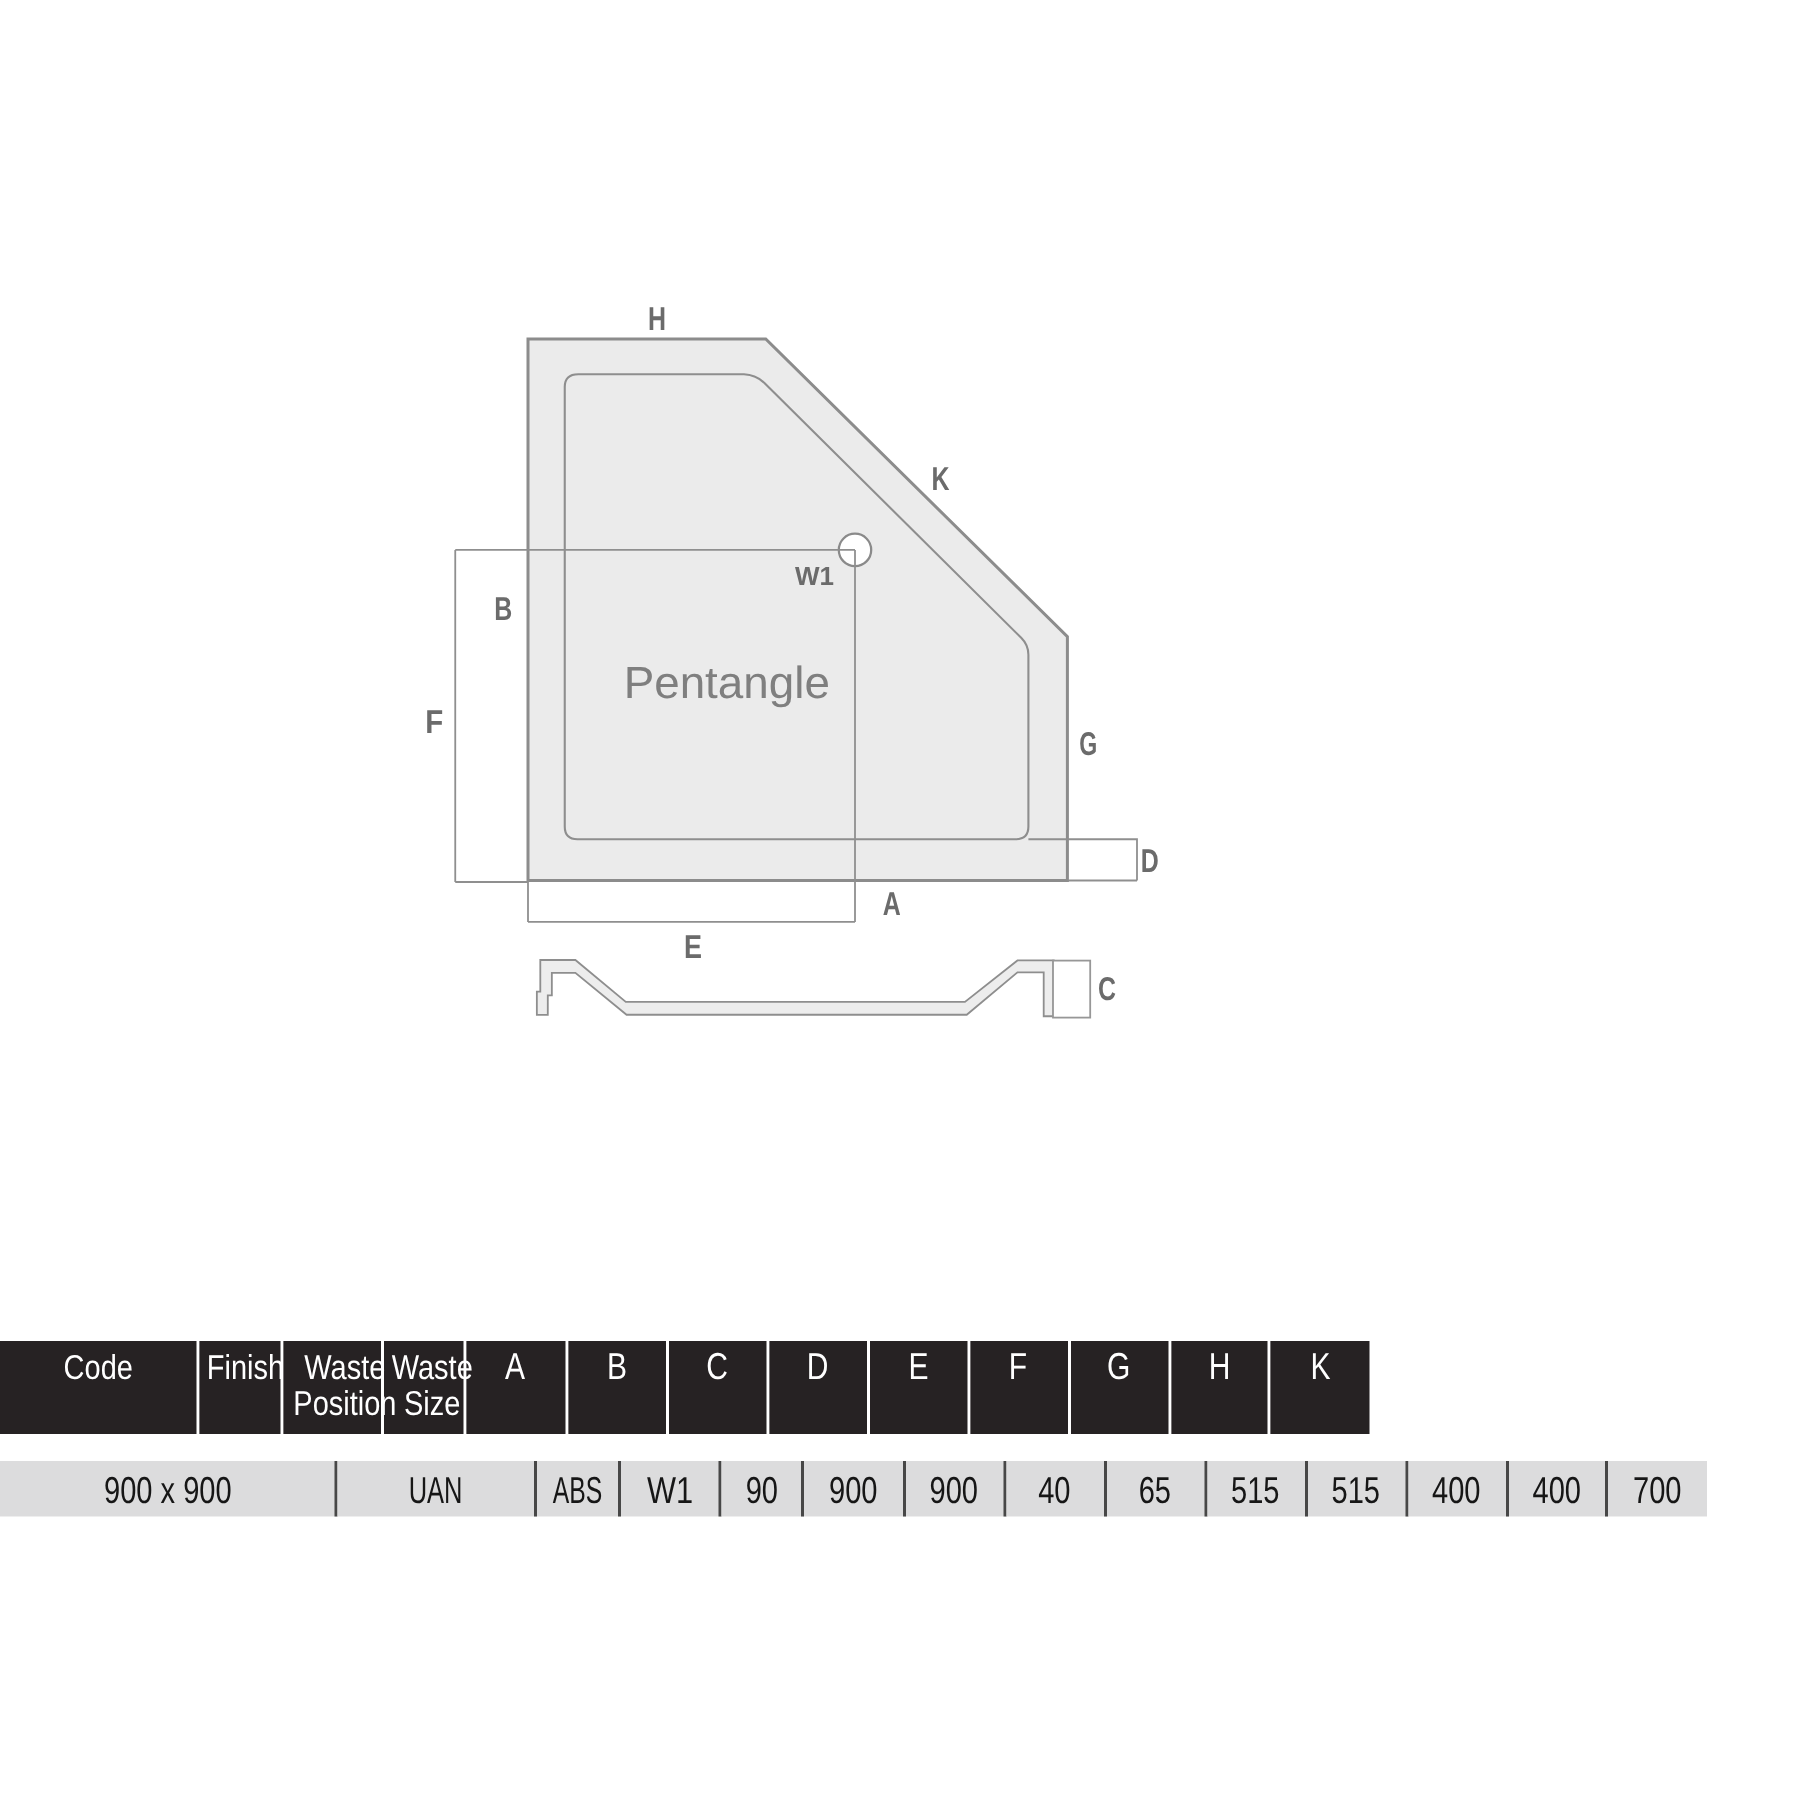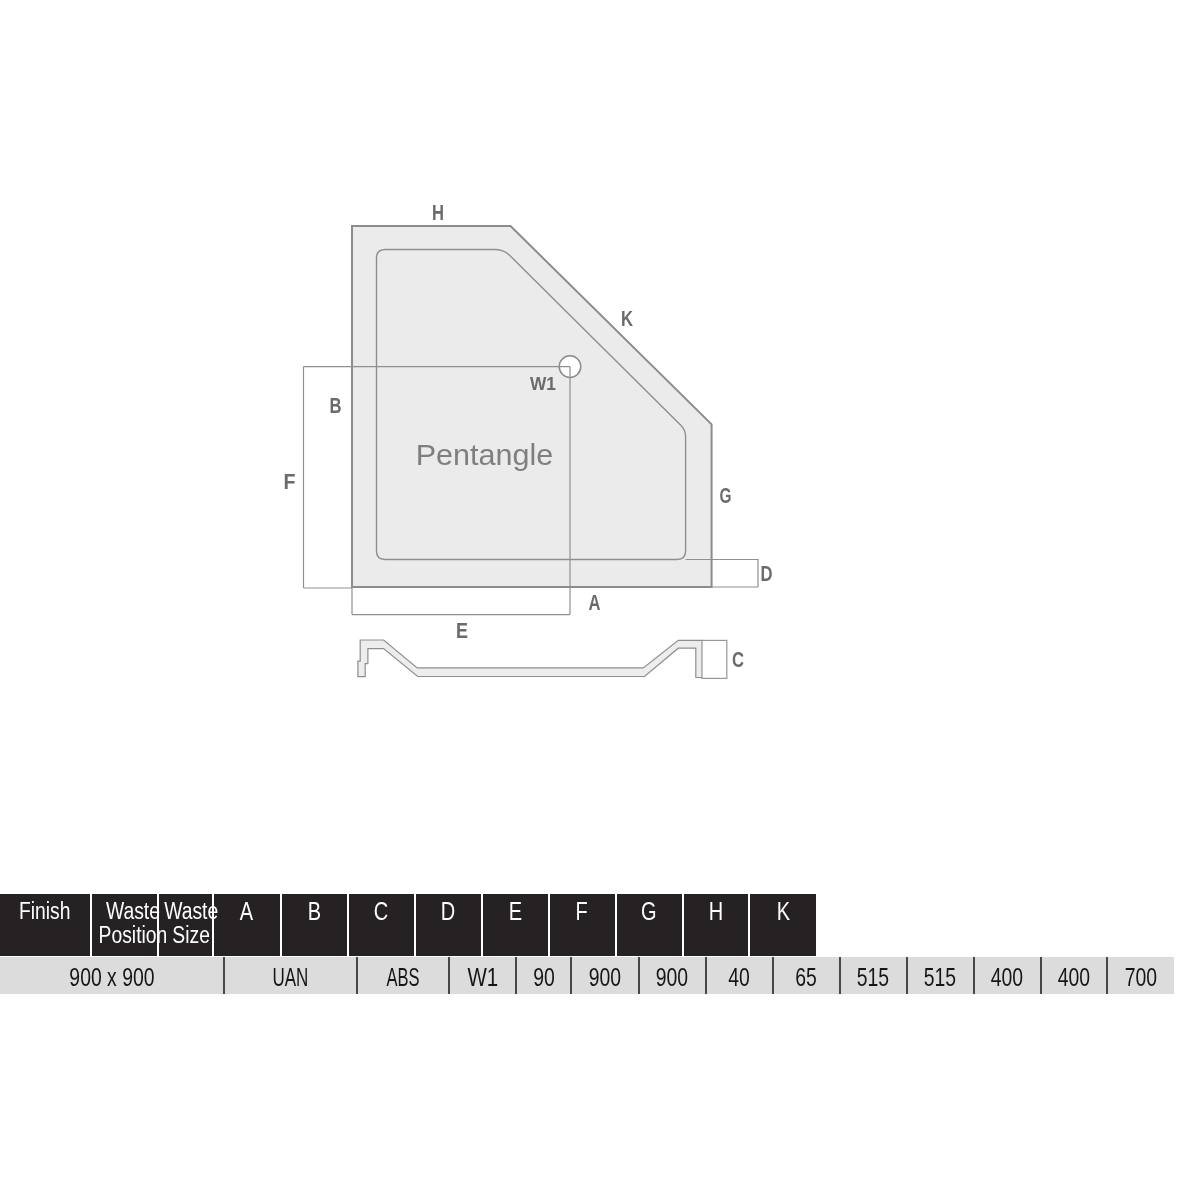--- a/index.html
+++ b/index.html
@@ -6,31 +6,31 @@
   .page{position:relative;width:1200px;height:1200px;background:rgba(255,255,255,0.99);overflow:hidden;
         font-family:"Liberation Sans",sans-serif;}
   svg{position:absolute;left:0;top:0;}
   
   .tbl{position:absolute;left:0;top:894px;width:1200px;}
   .hrow{display:flex;height:62px;background:#fff;}
   .hrow .c{background:rgba(35,31,32,0.99);color:#fff;font-size:23px;line-height:23.5px;
            text-align:center;box-sizing:border-box;padding-top:6px;}
   .hrow .c:not(:last-child){border-right:2px solid #fff;}
   .hrow .c.hl{font-size:25px;}
-  .drow{display:flex;height:37px;margin-top:1px;}
+  .drow{display:flex;height:37px;margin-top:18px;}
   .drow .c{background:rgba(220,220,221,0.99);color:#161616;font-size:25px;line-height:41px;
            text-align:center;box-sizing:border-box;}
   .drow .c:not(:last-child){border-right:2px solid #474747;}
   .c span{display:inline-block;transform:scaleX(0.84);transform-origin:50% 50%;white-space:pre-line;}
   .hl span{transform:scaleX(0.80);}
   .drow .c span{transform:scaleX(0.775);}
   .drow .sx68 span{transform:scaleX(0.68);}
   .drow .sx66 span{transform:scaleX(0.66);}
   .drow .sx82 span{transform:scaleX(0.82);}
-  .w0{width:225px}.w1{width:133px}.w2{width:92px}.w3{width:67px}.w4{width:55px}
+  .w0{width:225px}.w1{width:133px}.w2{width:56px}.w3{width:67px}.w4{width:55px}
   .w5{width:67.5px}.w6{width:67px}.w7{width:67px}.w8{width:67px}.w9{width:67px}
   .wa{width:67px}.wb{width:67px}.wc{width:66.5px}.wd{width:66px}
 </style>
 </head>
 <body>
 <div class="page">
 
 <svg width="1200" height="900" viewBox="0 0 1200 900">
 
   <path d="M352,226 L510.5,226 L711.6,424.4 L711.6,587 L352,587 Z" fill="#ebebeb" stroke="#8c8c8c" stroke-width="2"></path>
@@ -77,20 +77,21 @@
            L357.9,661.1 L360.2,661.1 Z" fill="#ededed" stroke="#8e8e8e" stroke-width="1.2"></path>
 
   <rect x="702" y="640.4" width="24.8" height="38" fill="#fff" stroke="#979797" stroke-width="1.2"></rect>
 
   <text x="738" y="666.9" font-size="22" font-weight="bold" fill="#6b6b6b" text-anchor="middle" textLength="12" lengthAdjust="spacingAndGlyphs">C</text>
 </svg>
 
 <div class="tbl">
 
   <div class="hrow">
+    <div class="c w1"><span>Code</span></div>
     <div class="c w2"><span>Finish</span></div>
     <div class="c w3"><span>Waste Position</span></div>
     <div class="c w4"><span>Waste Size</span></div>
     <div class="c w5 hl"><span>A</span></div>
     <div class="c w6 hl"><span>B</span></div>
     <div class="c w7 hl"><span>C</span></div>
     <div class="c w8 hl"><span>D</span></div>
     <div class="c w9 hl"><span>E</span></div>
     <div class="c wa hl"><span>F</span></div>
     <div class="c wb hl"><span>G</span></div>

